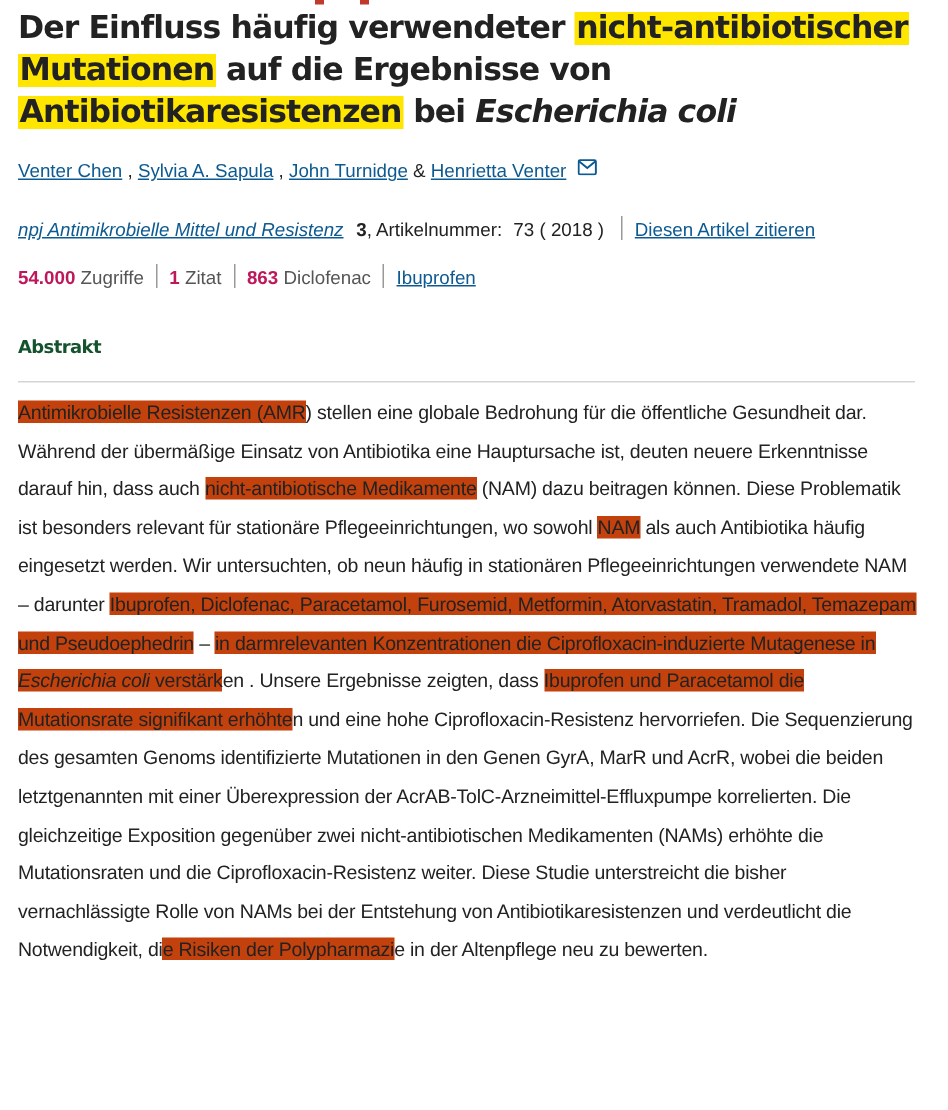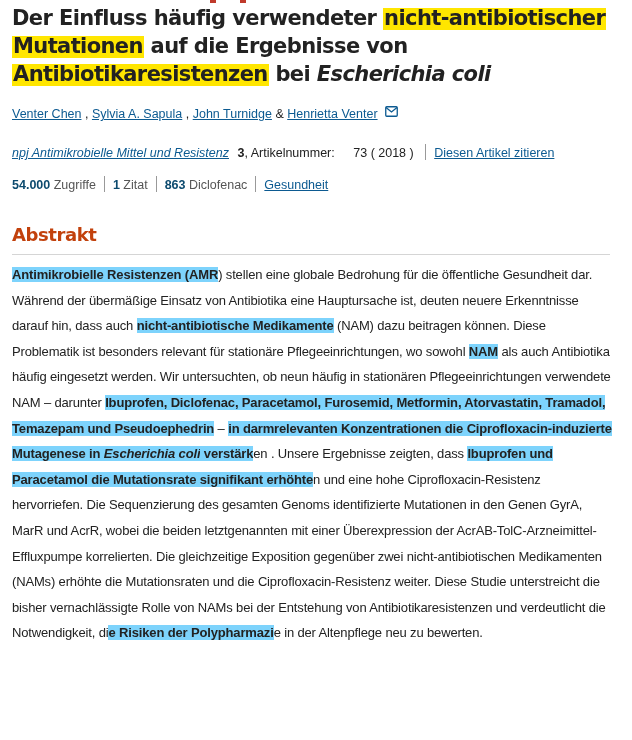--- a/index.html
+++ b/index.html
@@ -3,32 +3,32 @@
 <meta charset="utf-8">
 <style>
   html, body { margin: 0; padding: 0; background: #ffffff; }
   body { width: 632px; height: 740px; overflow: hidden; position: relative;
          font-family: "Liberation Sans", sans-serif; color: #222222; }
   .top-strip { position: absolute; left: 0; top: 0; width: 632px; height: 4px; }
   .top-strip span { position: absolute; top: 0; height: 3px; background: #c0392b; }
   .title { position: absolute; left: 12px; top: 4px; width: 600px; margin: 0;
            font-family: "DejaVu Sans", sans-serif; font-weight: bold;
            font-size: 21px; line-height: 28px; color: #222222; letter-spacing: -0.6px; }
-  .hl { background: #7dd3fc; font-weight: bold; }
+  .hl { background: #c2410c; }
   .hl-t { background: linear-gradient(to bottom, transparent 8%, #ffe600 8%, #ffe600 100%); padding: 0 1px; }
   .authors { position: absolute; left: 12px; top: 106px; font-size: 12.5px; color: #222; }
   a, .link { color: #0c5a91; text-decoration: underline; cursor: pointer; }
   .mail-icon { display: inline-block; vertical-align: 1px; margin-left: 4px; }
   .meta { position: absolute; left: 12px; top: 144px; font-size: 12.5px; color: #222; white-space: nowrap; }
   .meta .journal { font-style: italic; }
   .sep { display: inline-block; width: 1px; height: 16px; background: #999; vertical-align: -3px; margin: 0 8px; }
   .metrics { position: absolute; left: 12px; top: 176px; font-size: 12.5px; color: #555; white-space: nowrap; }
-  .metrics b { color: #0c4a6e; text-align: center; }
+  .metrics b { color: #be185d; text-align: center; }
   .section-title { position: absolute; left: 12px; top: 224px; margin: 0;
-                   font-family: "DejaVu Sans", sans-serif; font-weight: bold; font-size: 18px; color: #c2410c; letter-spacing: -0.4px; }
+                   font-family: "DejaVu Sans", sans-serif; font-weight: bold; font-size: 12px; color: #14532d; letter-spacing: -0.4px; }
   .rule { position: absolute; left: 12px; top: 254px; width: 598px; height: 1px; background: #d5d5d5; }
   .abstract { position: absolute; left: 12px; top: 262px; width: 600px; margin: 0;
               font-size: 13px; line-height: 25.6px; color: #222; letter-spacing: -0.15px; }
   .abstract i { font-style: italic; }
 </style>
 </head>
 <body>
 
 <div class="top-strip">
   <span style="left:210px;width:6px"></span>
@@ -43,28 +43,28 @@
     <svg width="13" height="11" viewBox="0 0 13 11">
         <rect x="0.75" y="0.75" width="11.5" height="9.5" rx="1" fill="none" stroke="#0c5a91" stroke-width="1.3"></rect>
         <path d="M1 1.5 L6.5 6 L12 1.5" fill="none" stroke="#0c5a91" stroke-width="1.3"></path>
       </svg>
   </span>
 </div>
 
 <div class="meta">
   <a class="journal">npj Antimikrobielle Mittel und Resistenz</a>
   <b style="margin-left:5px">3</b><span>, Artikelnummer:</span>
-  <span style="margin-left:15px">73</span>
+  <span style="margin-left:4px">73</span>
   <span>( 2018 )</span>
   <span class="sep"></span><a>Diesen Artikel zitieren</a>
 </div>
 
 <div class="metrics">
   <b>54.000</b>
   <span>Zugriffe</span><span class="sep"></span><b>1</b>
   <span>Zitat</span><span class="sep"></span><b>863</b>
-  <span>Diclofenac</span><span class="sep"></span><a>Gesundheit</a>
+  <span>Diclofenac</span><span class="sep"></span><a>Ibuprofen</a>
 </div>
 
 <h2 class="section-title">Abstrakt</h2>
 <div class="rule"></div>
 
 <p class="abstract"><span class="hl">Antimikrobielle Resistenzen (AMR</span><span>) stellen eine globale Bedrohung für die öffentliche Gesundheit dar. Während der übermäßige Einsatz von Antibiotika eine Hauptursache ist, deuten neuere Erkenntnisse darauf hin, dass auch </span><span class="hl">nicht-antibiotische Medikamente</span><span> (NAM) dazu beitragen können. Diese Problematik ist besonders relevant für stationäre Pflegeeinrichtungen, wo sowohl </span><span class="hl">NAM</span><span> als auch Antibiotika häufig eingesetzt werden. Wir untersuchten, ob neun häufig in stationären Pflegeeinrichtungen verwendete NAM – darunter </span><span class="hl">Ibuprofen, Diclofenac, Paracetamol, Furosemid, Metformin, Atorvastatin, Tramadol, Temazepam und Pseudoephedrin</span><span> – </span><span class="hl">in darmrelevanten Konzentrationen die Ciprofloxacin-induzierte Mutagenese in </span><i class="hl">Escherichia coli</i><span class="hl"> verstärk</span><span>en . Unsere Ergebnisse zeigten, dass </span><span class="hl">Ibuprofen und Paracetamol die Mutationsrate signifikant erhöhte</span><span>n und eine hohe Ciprofloxacin-Resistenz hervorriefen. Die Sequenzierung des gesamten Genoms identifizierte Mutationen in den Genen GyrA, MarR und AcrR, wobei die beiden letztgenannten mit einer Überexpression der AcrAB-TolC-Arzneimittel-Effluxpumpe korrelierten. Die gleichzeitige Exposition gegenüber zwei nicht-antibiotischen Medikamenten (NAMs) erhöhte die Mutationsraten und die Ciprofloxacin-Resistenz weiter. Diese Studie unterstreicht die bisher vernachlässigte Rolle von NAMs bei der Entstehung von Antibiotikaresistenzen und verdeutlicht die Notwendigkeit, di</span><span class="hl">e Risiken der Polypharmazi</span><span>e in der Altenpflege neu zu bewerten.</span></p>
 
 </body></html>

